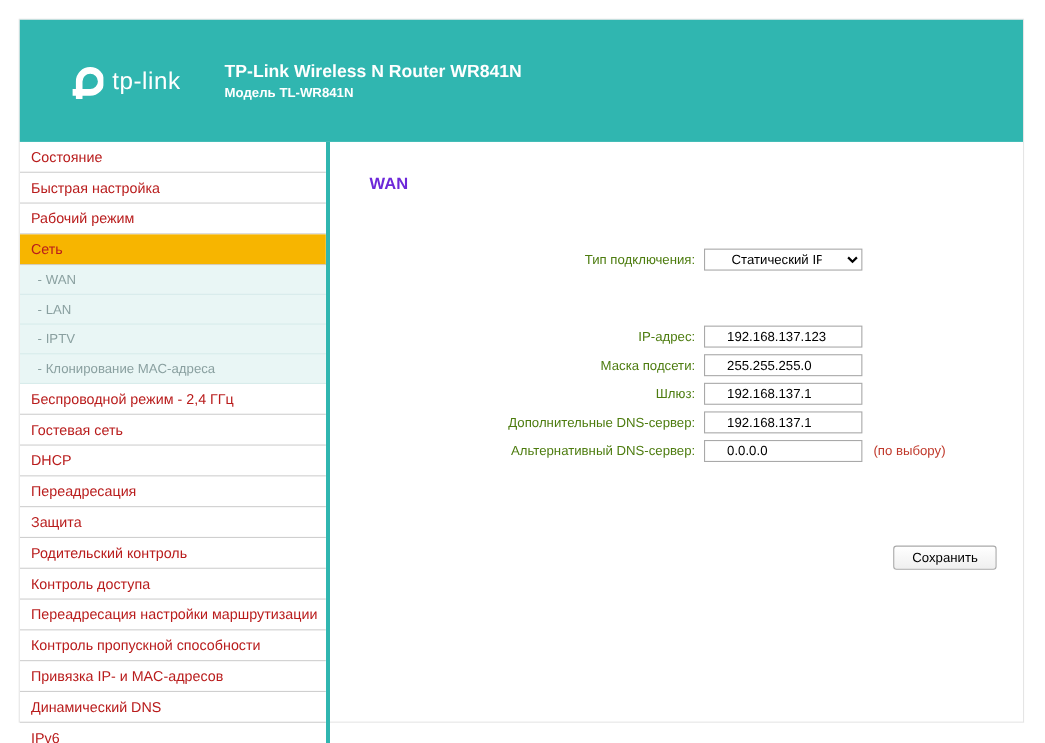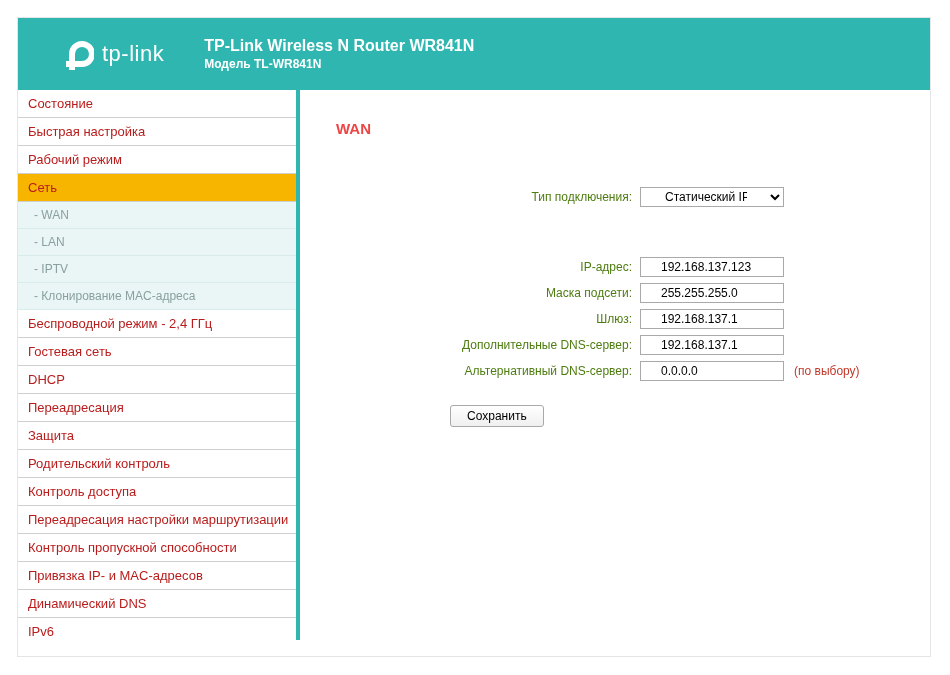--- a/index.html
+++ b/index.html
@@ -12,21 +12,21 @@
     overflow: hidden;
   }
   .frame {
     position: absolute;
     left: 18px; top: 18px;
     width: 912px; height: 638px;
     background: #fff;
     box-shadow: 0 0 0 1px #e5e5e5;
   }
   .header {
-    height: 72px;
+    height: 111px;
     background: #30b6b0;
     display: flex;
     align-items: center;
     padding-left: 40px;
     color: #fff;
   }
   .logo {
     display: flex;
     align-items: center;
     gap: 8px;
@@ -76,21 +76,21 @@
     color: #8aa0a0;
     border-bottom: 1px solid #d8eceb;
     font-size: 12px;
   }
   .main {
     flex: 1;
     padding: 30px 24px 0 30px;
     position: relative;
   }
   .page-title {
-    color: #ef4444;
+    color: #6d28d9;
     font-size: 15px;
     font-weight: bold;
     margin-bottom: 50px;
     margin-left: 6px;
   }
   .form-row {
     display: flex;
     align-items: center;
     margin-bottom: 6px;
   }
@@ -112,23 +112,23 @@
   }
   .form-hint {
     margin-left: 10px;
     color: #c0392b;
     font-size: 12px;
   }
   .separator {
     margin-top: 50px;
   }
   .button-row {
-    margin-top: 24px;
-    display: flex;
-    justify-content: flex-start;
+    margin-top: 76px;
+    display: flex;
+    justify-content: flex-end;
     padding-left: 120px;
   }
   .btn {
     min-width: 90px;
     height: 22px;
     padding: 0 16px;
     border: 1px solid #a9a9a9;
     border-radius: 3px;
     background: linear-gradient(#ffffff,#efefef);
     font-size: 12px;

